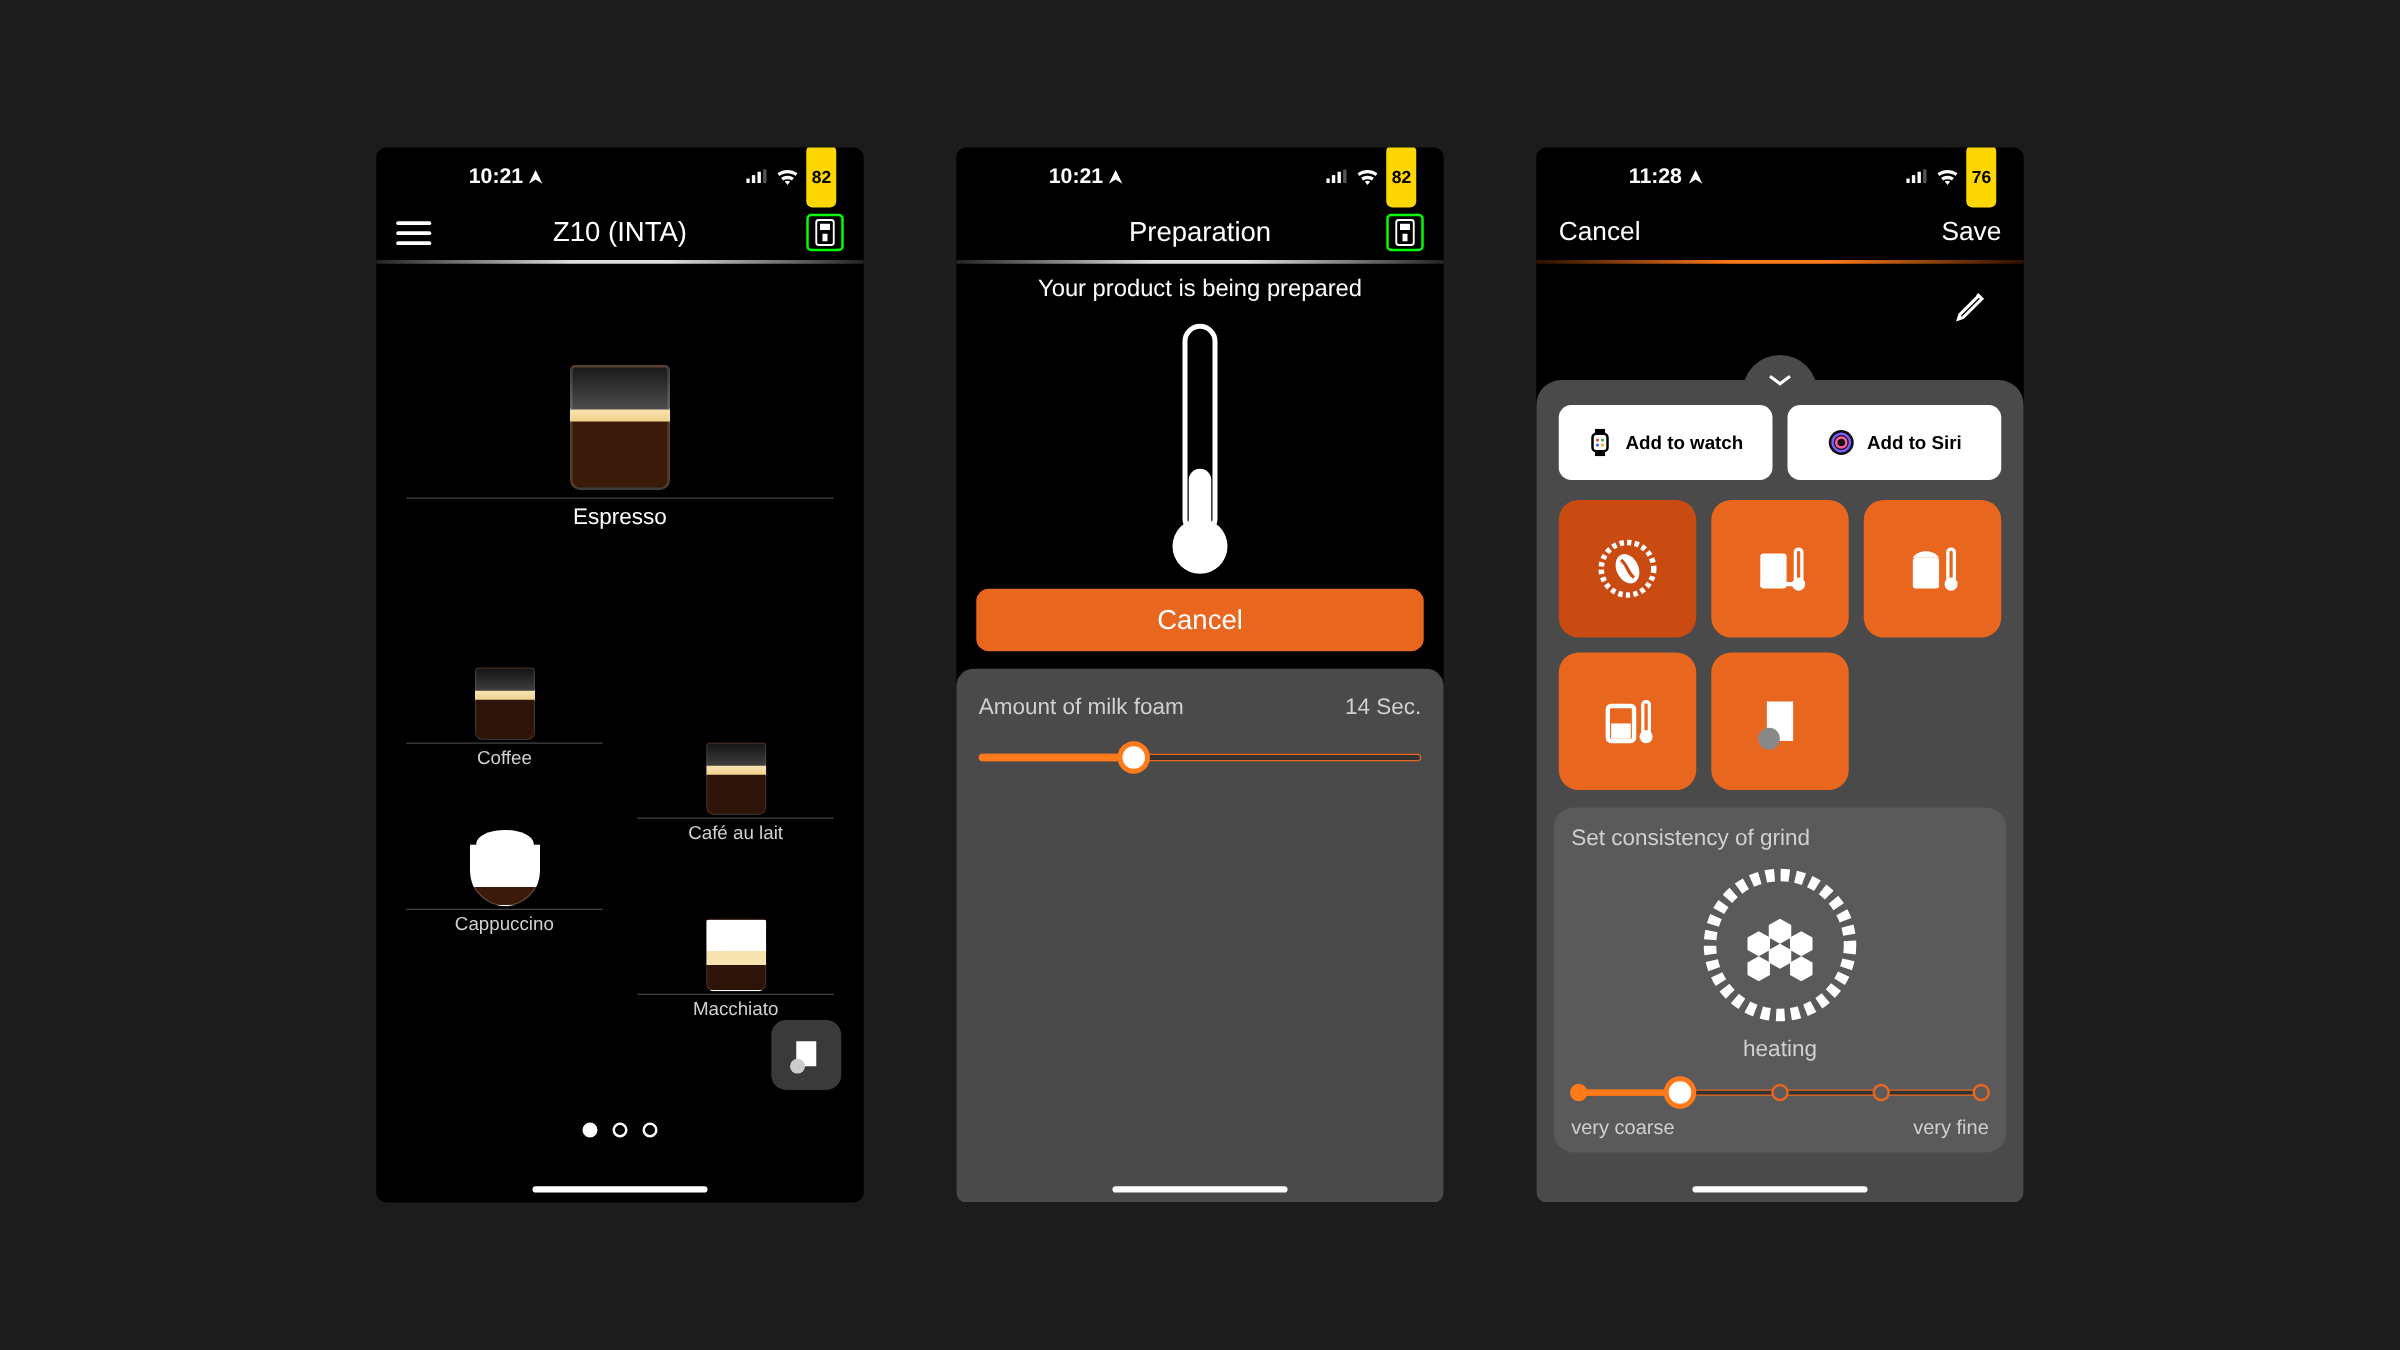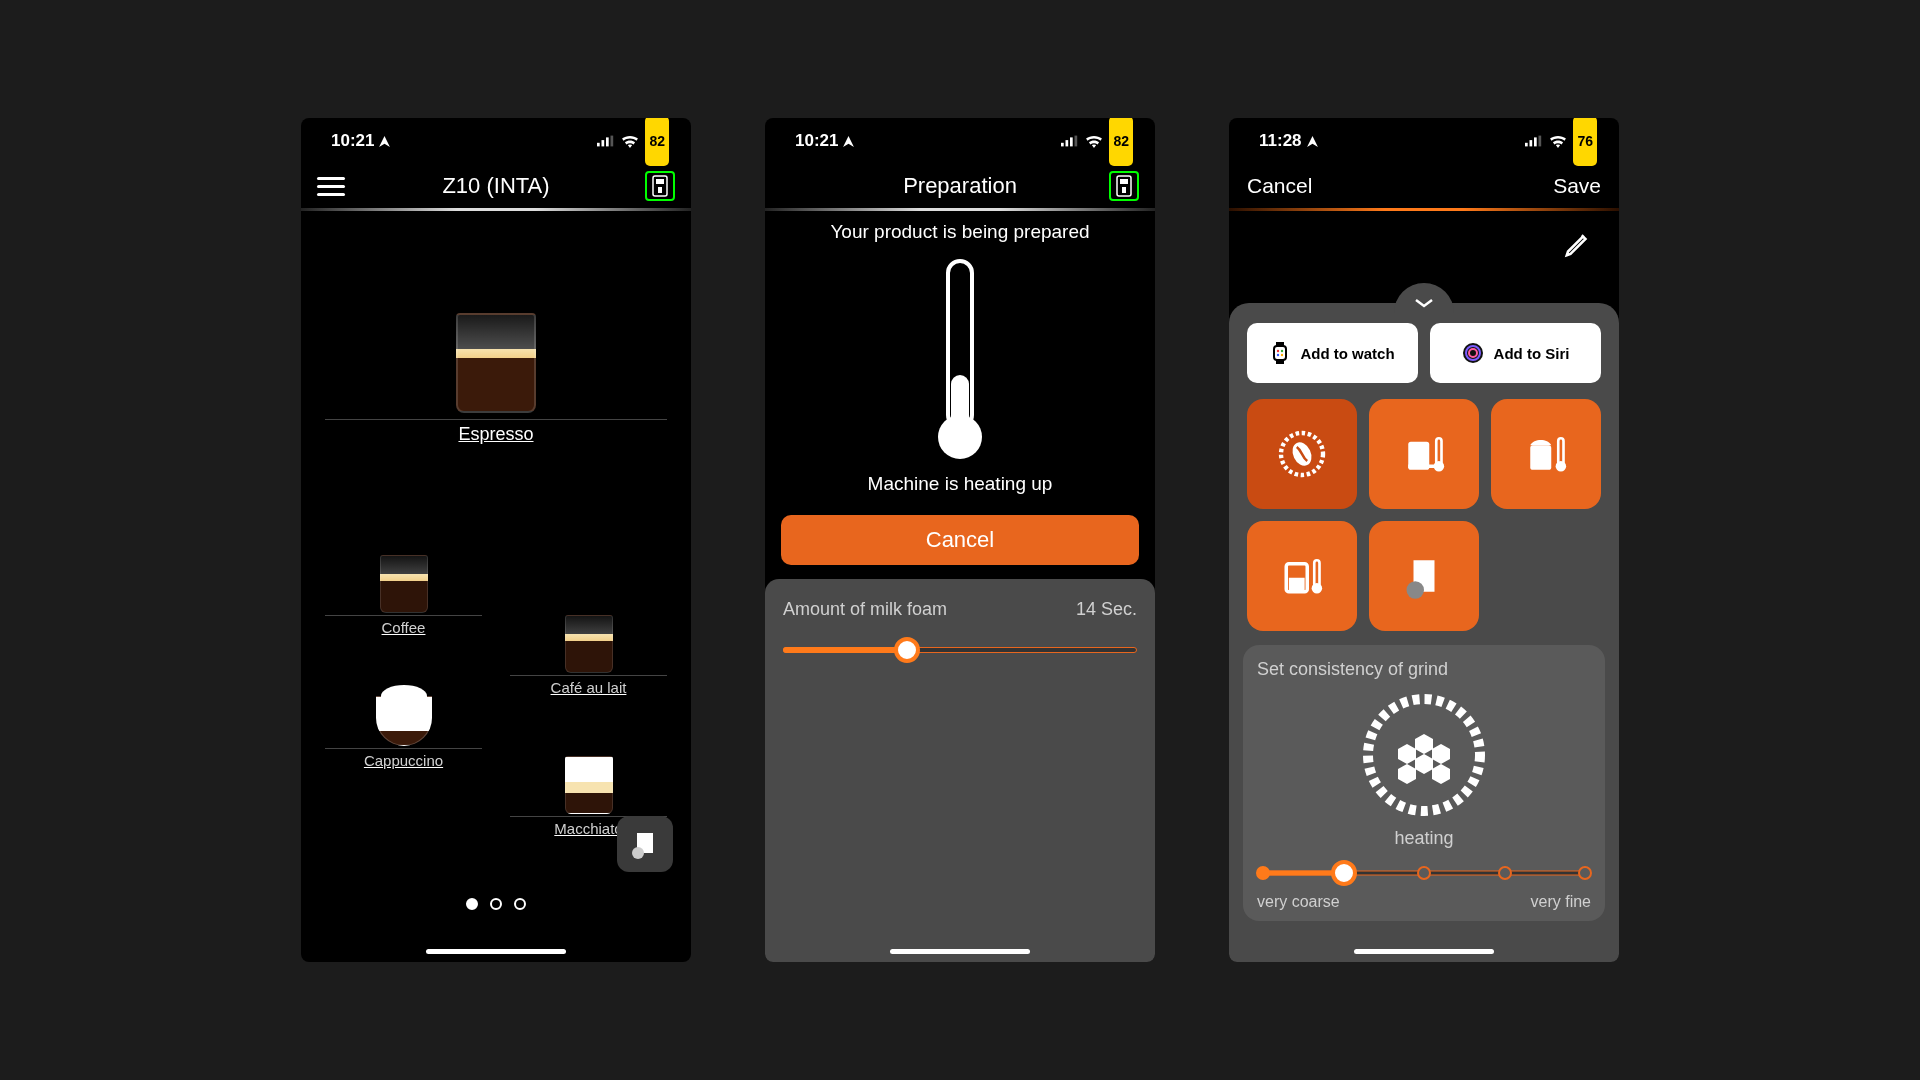--- a/index.html
+++ b/index.html
@@ -39,21 +39,21 @@
   
   .statusbar {
     height: 46px;
     display: flex;
     align-items: center;
     justify-content: space-between;
     padding: 0 22px 0 30px;
     font-size: 17px;
     font-weight: 600;
   }
-  .statusbar .left { display:flex; align-items:center; gap:4px;}
+  .statusbar .left { display:flex; align-items:center; gap:4px;margin-left:44px;}
   .statusbar .right { display:flex; align-items:center; gap:6px;}
   .sb-icon { display:inline-flex; align-items:center; }
   .battery {
     display:inline-flex; align-items:center; gap:1px;
     background: var(--battery-yellow);
     color:#000; border-radius:5px; padding:18px 4px;
     font-size:14px; font-weight:700; line-height:1;
   }
 
   
@@ -76,21 +76,21 @@
   }
   .sep {
     height: 3px;
     background: linear-gradient(to right, #222 0%, #ddd 40%, #ddd 60%, #222 100%);
   }
   .sep.orange {
     background: linear-gradient(to right, #2a0f00 0%, var(--orange-bright) 40%, var(--orange-bright) 60%, #2a0f00 100%);
   }
 
   
-  .s1-body { flex:1; position:relative; padding-top: 42px; text-decoration: underline;}
+  .s1-body { flex:1; position:relative; padding-top: 21px;}
   .hero { text-align:center; }
   .cup-hero {
     width:100px; height:110px; margin: 50px auto 0; position:relative;
   }
   .cup-glass {
     position:absolute; bottom:0; left:50%; transform:translateX(-50%);
     width:80px; height:100px;
     background: linear-gradient(to top, #3b1a0a 0%, #3b1a0a 55%, #f2d08a 55%, #f7e3b0 65%, rgba(255,255,255,0.3) 65%, rgba(255,255,255,0.1) 100%);
     border-radius: 4px 4px 8px 8px;
     border: 2px solid rgba(255,255,255,0.15);
@@ -325,21 +325,20 @@
   </div>
   <div class="sep"></div>
 
   <div class="s2-body">
     <div class="s2-msg">Your product is being prepared</div>
     <div class="thermo">
       <div class="thermo-stem"></div>
         <div class="thermo-fill"></div>
         <div class="thermo-bulb"></div>
     </div>
-    <div class="s2-status">Machine is heating up</div>
     <div class="cancel-btn">Cancel</div>
 
     <div class="params-panel">
       <div class="param">
         <div class="param-row">
           <span>Amount of milk foam</span>
           <span>14 Sec.</span>
         </div>
         <div class="slider">
           <div class="track"></div>

